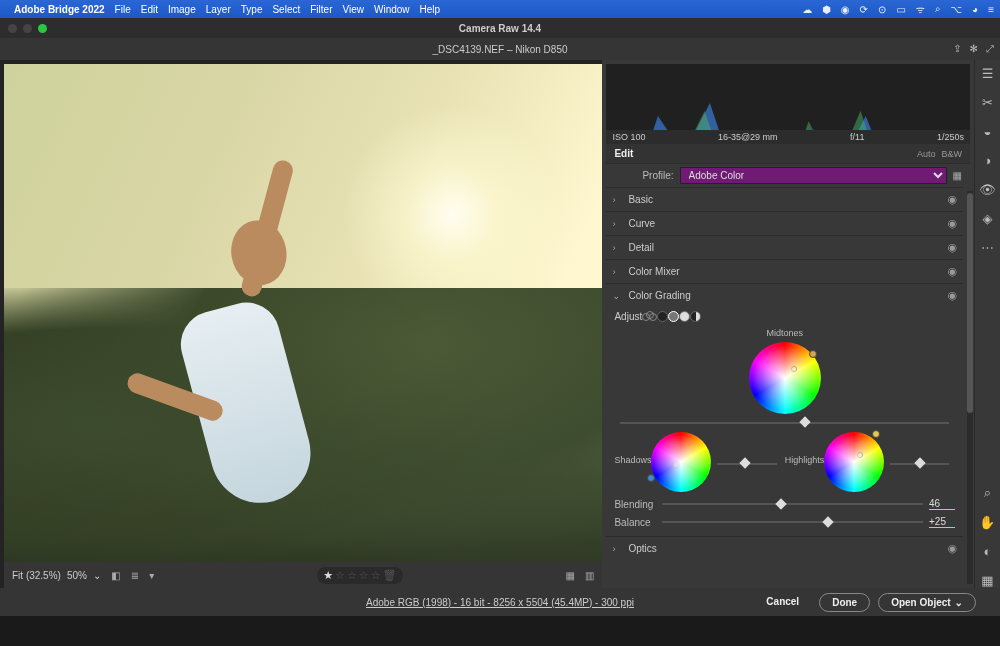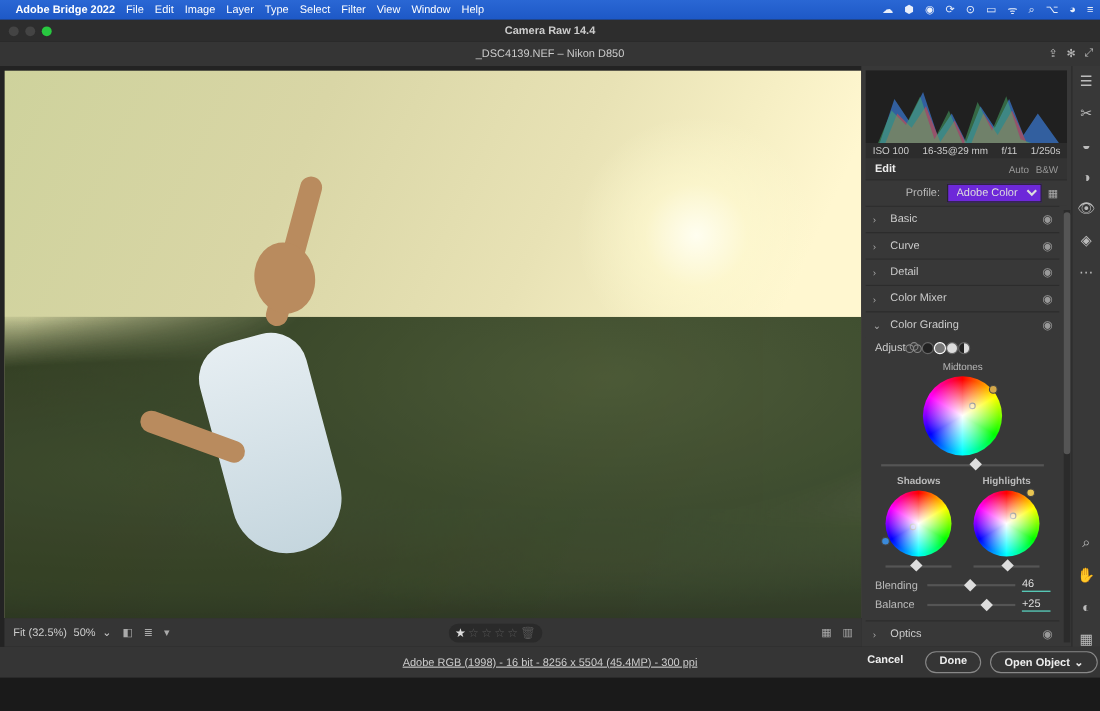--- a/index.html
+++ b/index.html
@@ -52,21 +52,21 @@
   .vtoolbar .sp { flex:1; }
 
   .histo { height:66px; margin:4px 4px 0 4px; background:#202020; position:relative; overflow:hidden; }
   .histo svg{position:absolute;inset:0;}
   .meta { display:flex; justify-content:space-between; padding:2px 6px; font-size:9px; background:#2c2c2c; margin:0 4px; }
   .edit-hdr{display:flex;align-items:center;justify-content:space-between;padding:4px 8px 4px 8px;background:#333;margin:0 4px;}
   .edit-hdr .ttl{font-weight:600;color:#eee;}
   .edit-hdr .modes{display:flex;gap:6px;font-size:9px;color:#999;}
   .row{display:flex;align-items:center;padding:3px 8px;gap:6px;margin:0 4px;border-top:1px solid #2c2c2c;background:#383838;}
   .row .lbl{color:#bbb;padding-left:28px;}
-  .row select{flex:1;background:#6d28d9;color:#ddd;border:1px solid #222;font-size:10px;padding:1px 4px;}
+  .row select{flex:1;background:#701a75;color:#ddd;border:1px solid #222;font-size:10px;padding:1px 4px;}
   .grid-ic{color:#aaa;}
   .accordion{margin:0 4px;border-top:1px solid #2c2c2c;}
   .acc-hdr{display:flex;align-items:center;padding:5px 6px;gap:6px;cursor:pointer;}
   .acc-hdr .chev{font-size:9px;color:#aaa;width:10px;}
   .acc-hdr .eye{margin-left:auto;color:#999;font-size:11px;}
   .acc-body{padding:4px 8px 8px 8px;background:#383838;}
   .adjust-row{display:flex;align-items:center;gap:0;margin-bottom:6px;}
   .dot{width:11px;height:11px;border-radius:50%;border:1px solid #666;}
   .dot.sel{border:1px solid #fff;}
   .dot.dark{background:#222;} .dot.mid{background:#777;} .dot.light{background:#ddd;} .dot.split{background:linear-gradient(90deg,#222 50%,#ddd 50%);}
@@ -82,33 +82,33 @@
   .wheel .outer-dot{position:absolute;width:8px;height:8px;border:1px solid #444;border-radius:50%;}
   .wheel.m{width:72px;height:72px;} .wheel.s{width:60px;height:60px;}
   .wheel.m .inner-dot{left:42px;top:24px;} .wheel.m .outer-dot{left:60px;top:8px;background:#d4a84a;}
   .wheel.sdw .inner-dot{left:22px;top:30px;} .wheel.sdw .outer-dot{left:-4px;top:42px;background:#3a8adb;}
   .wheel.hlt .inner-dot{left:33px;top:20px;} .wheel.hlt .outer-dot{left:48px;top:-2px;background:#e8c552;}
   .mini-slider{height:10px;position:relative;margin:4px 6px 0 6px;}
   .mini-slider .track{position:absolute;left:0;right:0;top:4px;height:2px;background:#555;}
   .mini-slider .thumb{position:absolute;top:0;width:8px;height:8px;background:#ddd;transform:rotate(45deg);}
 
   .two-wheels{display:flex;justify-content:space-around;margin-top:4px;}
-  .two-wheels .col{display:flex;flex-direction:column;align-items:center;width:50%;font-weight:bold;}
+  .two-wheels .col{display:flex;flex-direction:row;align-items:center;width:50%;}
 
   .val-row{display:flex;align-items:center;gap:6px;margin-top:6px;}
   .val-row .nm{width:42px;color:#bbb;}
   .val-row .track{flex:1;height:2px;background:#555;position:relative;}
   .val-row .thumb{position:absolute;top:-3px;width:8px;height:8px;background:#ddd;transform:rotate(45deg);}
   .val-row .val{width:26px;text-align:left;border-bottom:1px solid #5eead4;color:#ddd;}
 
   .scrollbar{width:6px;background:#2b2b2b;margin:4px 1px 4px 0;position:relative;}
   .scrollbar .th{position:absolute;left:0;right:0;top:2px;height:220px;background:#555;border-radius:3px;}
 
   
-  .footer{height:28px;background:#353535;display:flex;align-items:center;font-size:10px;color:#ccc;padding:0 2px;position:relative;}
+  .footer{height:28px;background:#353535;display:flex;align-items:center;font-size:10px;color:#ccc;padding:0 24px;position:relative;}
   .footer .info{position:absolute;left:50%;transform:translateX(-50%);text-decoration:underline;}
   .footer .btns{margin-left:auto;display:flex;gap:8px;}
   .btn{padding:3px 12px;border:1px solid #888;border-radius:11px;color:#eee;cursor:pointer;background:transparent;font-weight:bold;}
   .btn.plain{border:none;}
   .btn.split{display:flex;align-items:center;gap:4px;}
 
   .panel-scroll{flex:1;display:flex;overflow:hidden;}
   .panel-content{flex:1;overflow:hidden;}
 </style>
 </head>

